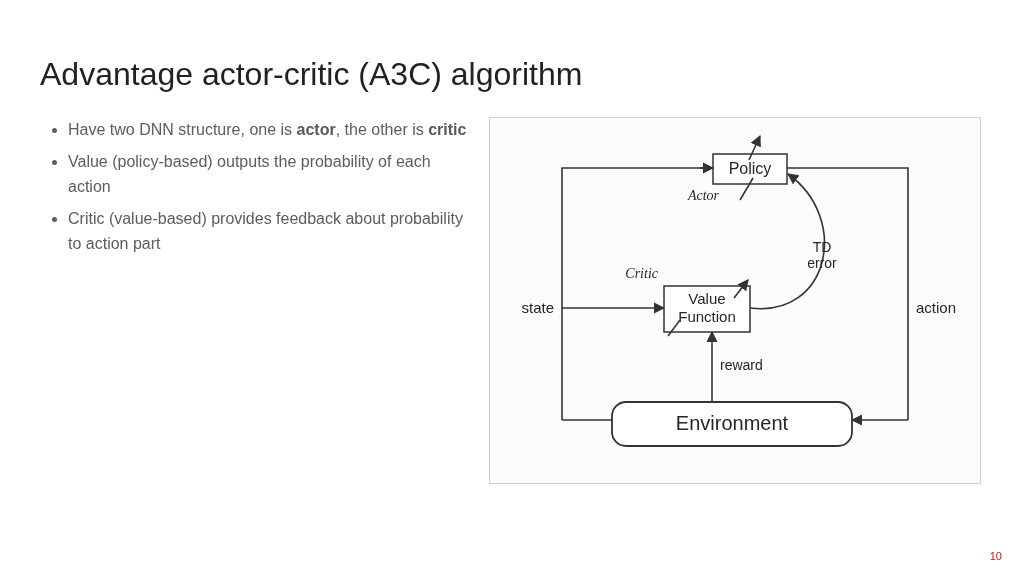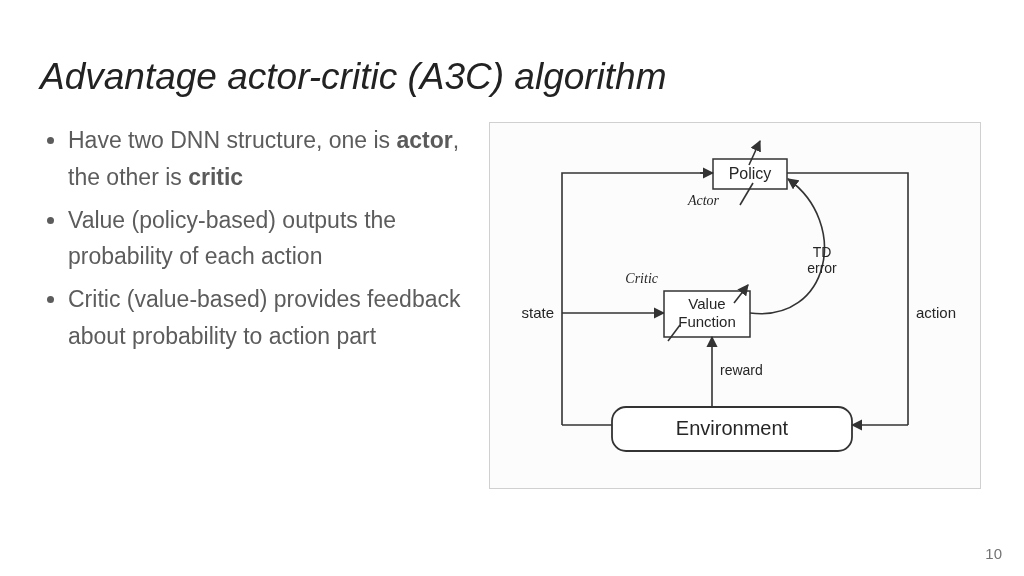--- a/index.html
+++ b/index.html
@@ -13,35 +13,34 @@
     overflow: hidden;
   }
   .slide {
     box-sizing: border-box;
     width: 1024px;
     height: 576px;
     padding: 56px 40px 0 40px;
     position: relative;
   }
   .title {
-    font-size: 37px;
+    font-size: 32px;
     color: #222;
     margin: 0 0 24px 0;
     font-weight: 400;
-    font-style: italic;
   }
   .content {
     display: flex;
     flex-direction: row;
     gap: 16px;
   }
   .bullets {
     width: 430px;
     color: #5c5c5c;
-    font-size: 23px;
+    font-size: 16px;
     line-height: 1.6;
     padding-left: 0;
   }
   .bullets ul {
     margin: 0;
     padding-left: 28px;
     list-style: disc;
   }
   .bullets li {
     margin-bottom: 6px;
@@ -58,22 +57,22 @@
   .diagram {
     border: 1px solid #d0d0d0;
     background: #fcfcfc;
     width: 490px;
     height: 365px;
   }
   .page-number {
     position: absolute;
     right: 22px;
     bottom: 14px;
-    font-size: 15px;
-    color: #737373;
+    font-size: 11px;
+    color: #b91c1c;
   }
   
   .box {
     fill: #ffffff;
     stroke: #333;
     stroke-width: 1.5;
   }
   .env-box {
     fill: #ffffff;
     stroke: #333;

